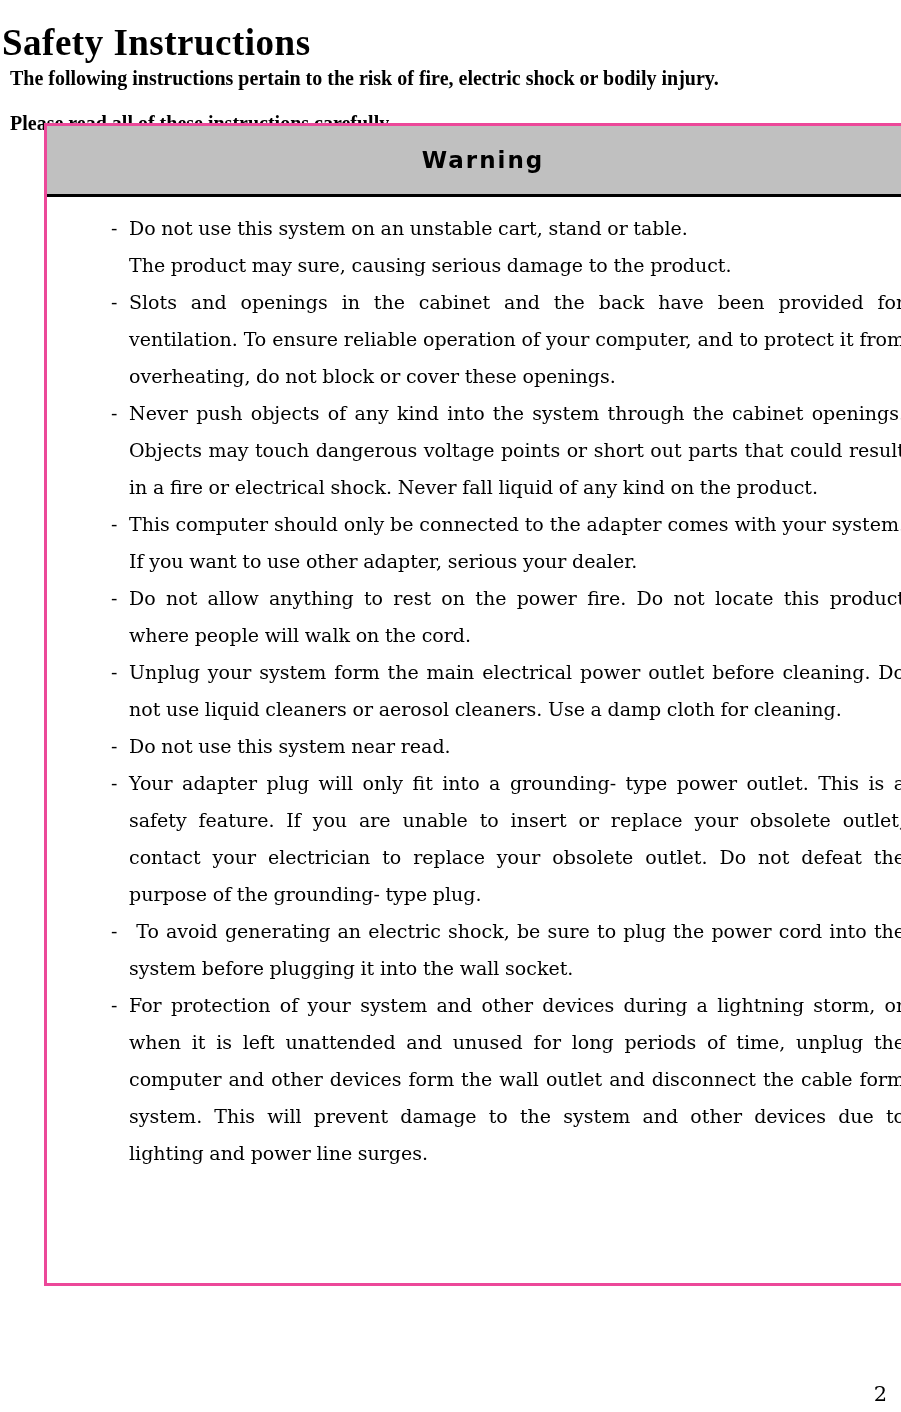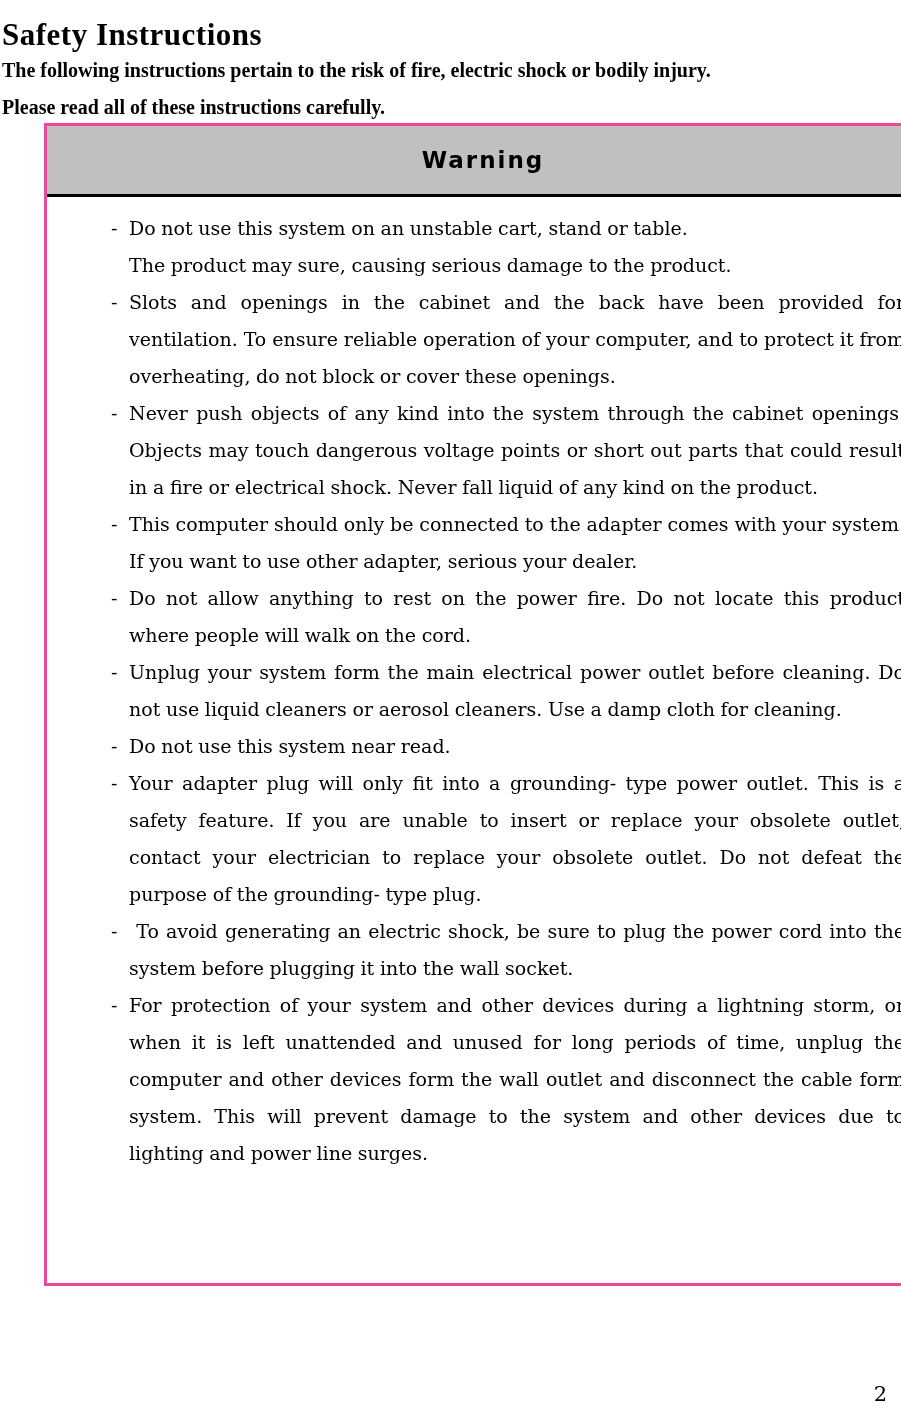--- a/index.html
+++ b/index.html
@@ -14,37 +14,37 @@
     color: #000;
     font-family: "DejaVu Serif", serif;
     overflow: hidden;
   }
   .page-title {
     position: absolute;
     left: 2px;
     top: -4px;
     font-family: "Liberation Serif", serif;
     font-weight: bold;
-    font-size: 31px;
+    font-size: 37px;
     letter-spacing: 0.5px;
     white-space: nowrap;
     text-align: center;
   }
   .intro {
     position: absolute;
     left: 2px;
     top: 52px;
     width: 880px;
     font-family: "Liberation Serif", serif;
     font-weight: bold;
     font-size: 20px;
     line-height: 37px;
   }
   .intro p {
-    margin: 0;
+    margin: 8px;
     white-space: nowrap;
   }
   .warning-box {
     position: absolute;
     left: 20px;
     top: 123px;
     width: 872px;
     height: 1157px;
     border: 3px solid #ec4899;
     background: #ffffff;

